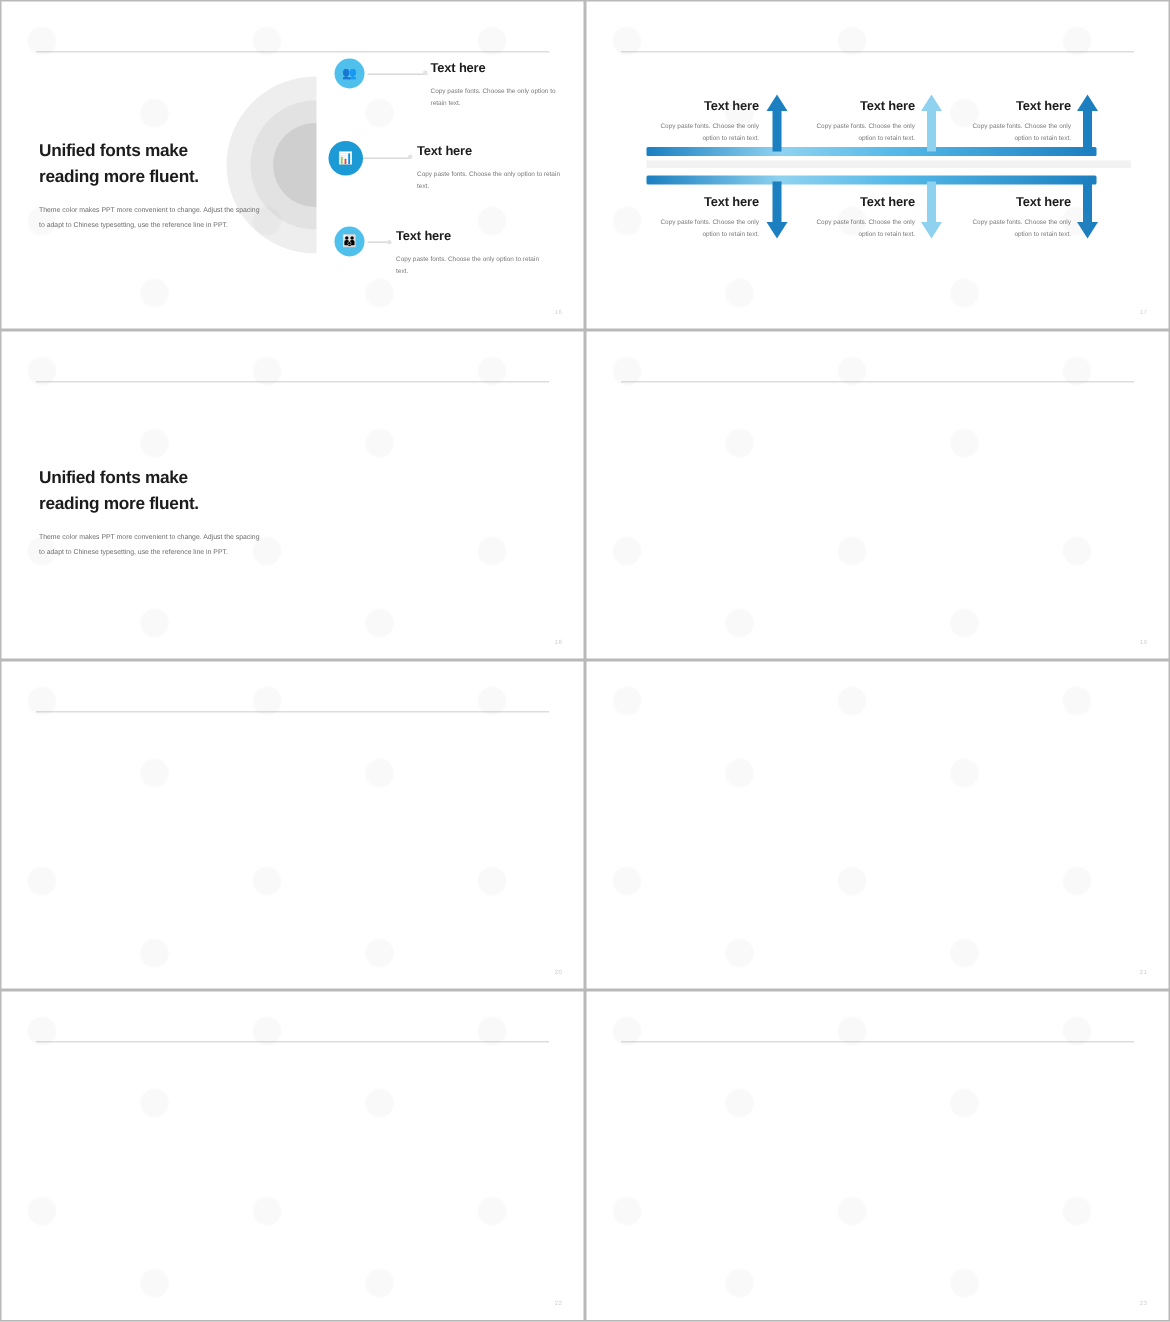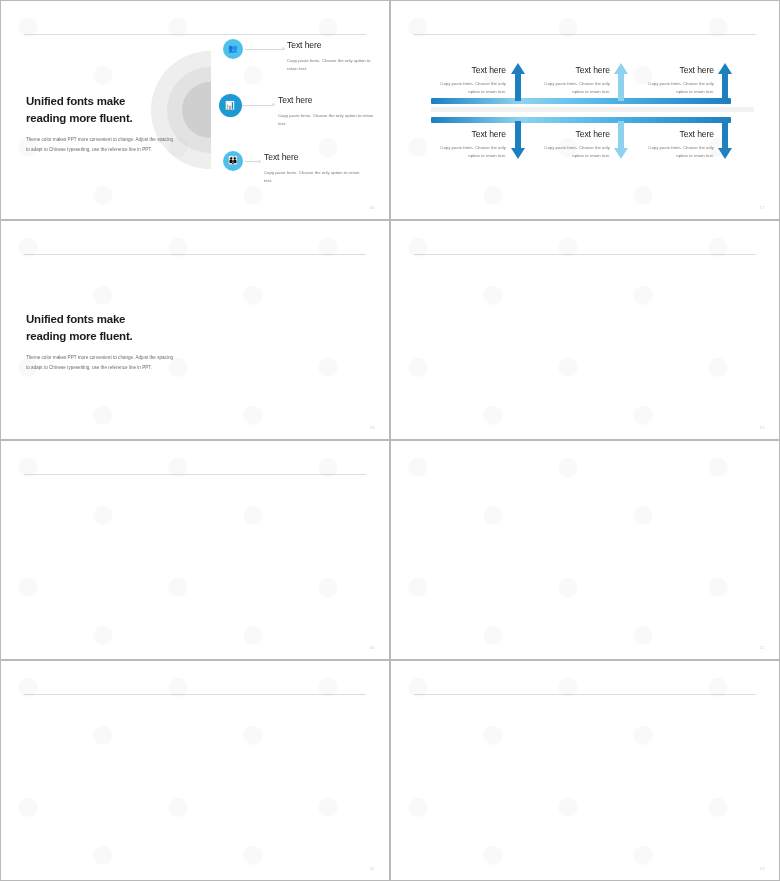--- a/index.html
+++ b/index.html
@@ -14,21 +14,21 @@
   .wm { position:absolute; inset:0; pointer-events:none; opacity:.055; z-index:5;
         background-image:
           radial-gradient(circle at 18% 22%, #999 0 9px, transparent 10px),
           radial-gradient(circle at 68% 62%, #999 0 9px, transparent 10px);
         background-size:150px 120px; }
   .topline { position:absolute; left:23px; right:23px; top:33px; height:1px; background:#ddd; }
   .pgnum { position:absolute; right:14px; bottom:9px; font-size:4px; color:#cfcfcf; letter-spacing:.4px; }
 
   .h1 { font-size:11.5px; font-weight:700; color:#1c1c1c; line-height:1.45; letter-spacing:-.2px; }
   .body-sm { font-size:4.6px; color:#6c6c6c; line-height:2.0; }
-  .th { font-size:8.6px; font-weight:400; color:#1c1c1c; letter-spacing:-.1px; }
+  .th { font-size:8.6px; font-weight:700; color:#1c1c1c; letter-spacing:-.1px; }
   .cp { font-size:4.3px; color:#7a7a7a; line-height:1.85; }
 
   
   .s1-left { position:absolute; left:25px; top:92px; width:150px; }
   .s1-left .body-sm { margin-top:9px; }
   .s1-rings { position:absolute; left:150px; top:36px; width:120px; height:150px; }
   .ring { position:absolute; border-radius:50%; }
   .r1 { width:118px; height:118px; left:0; top:14px; background:#eeeeee; }
   .r2 { width:86px; height:86px; left:16px; top:30px; background:#e2e2e2; }
   .r3 { width:56px; height:56px; left:31px; top:45px; background:#cfcfcf; }

